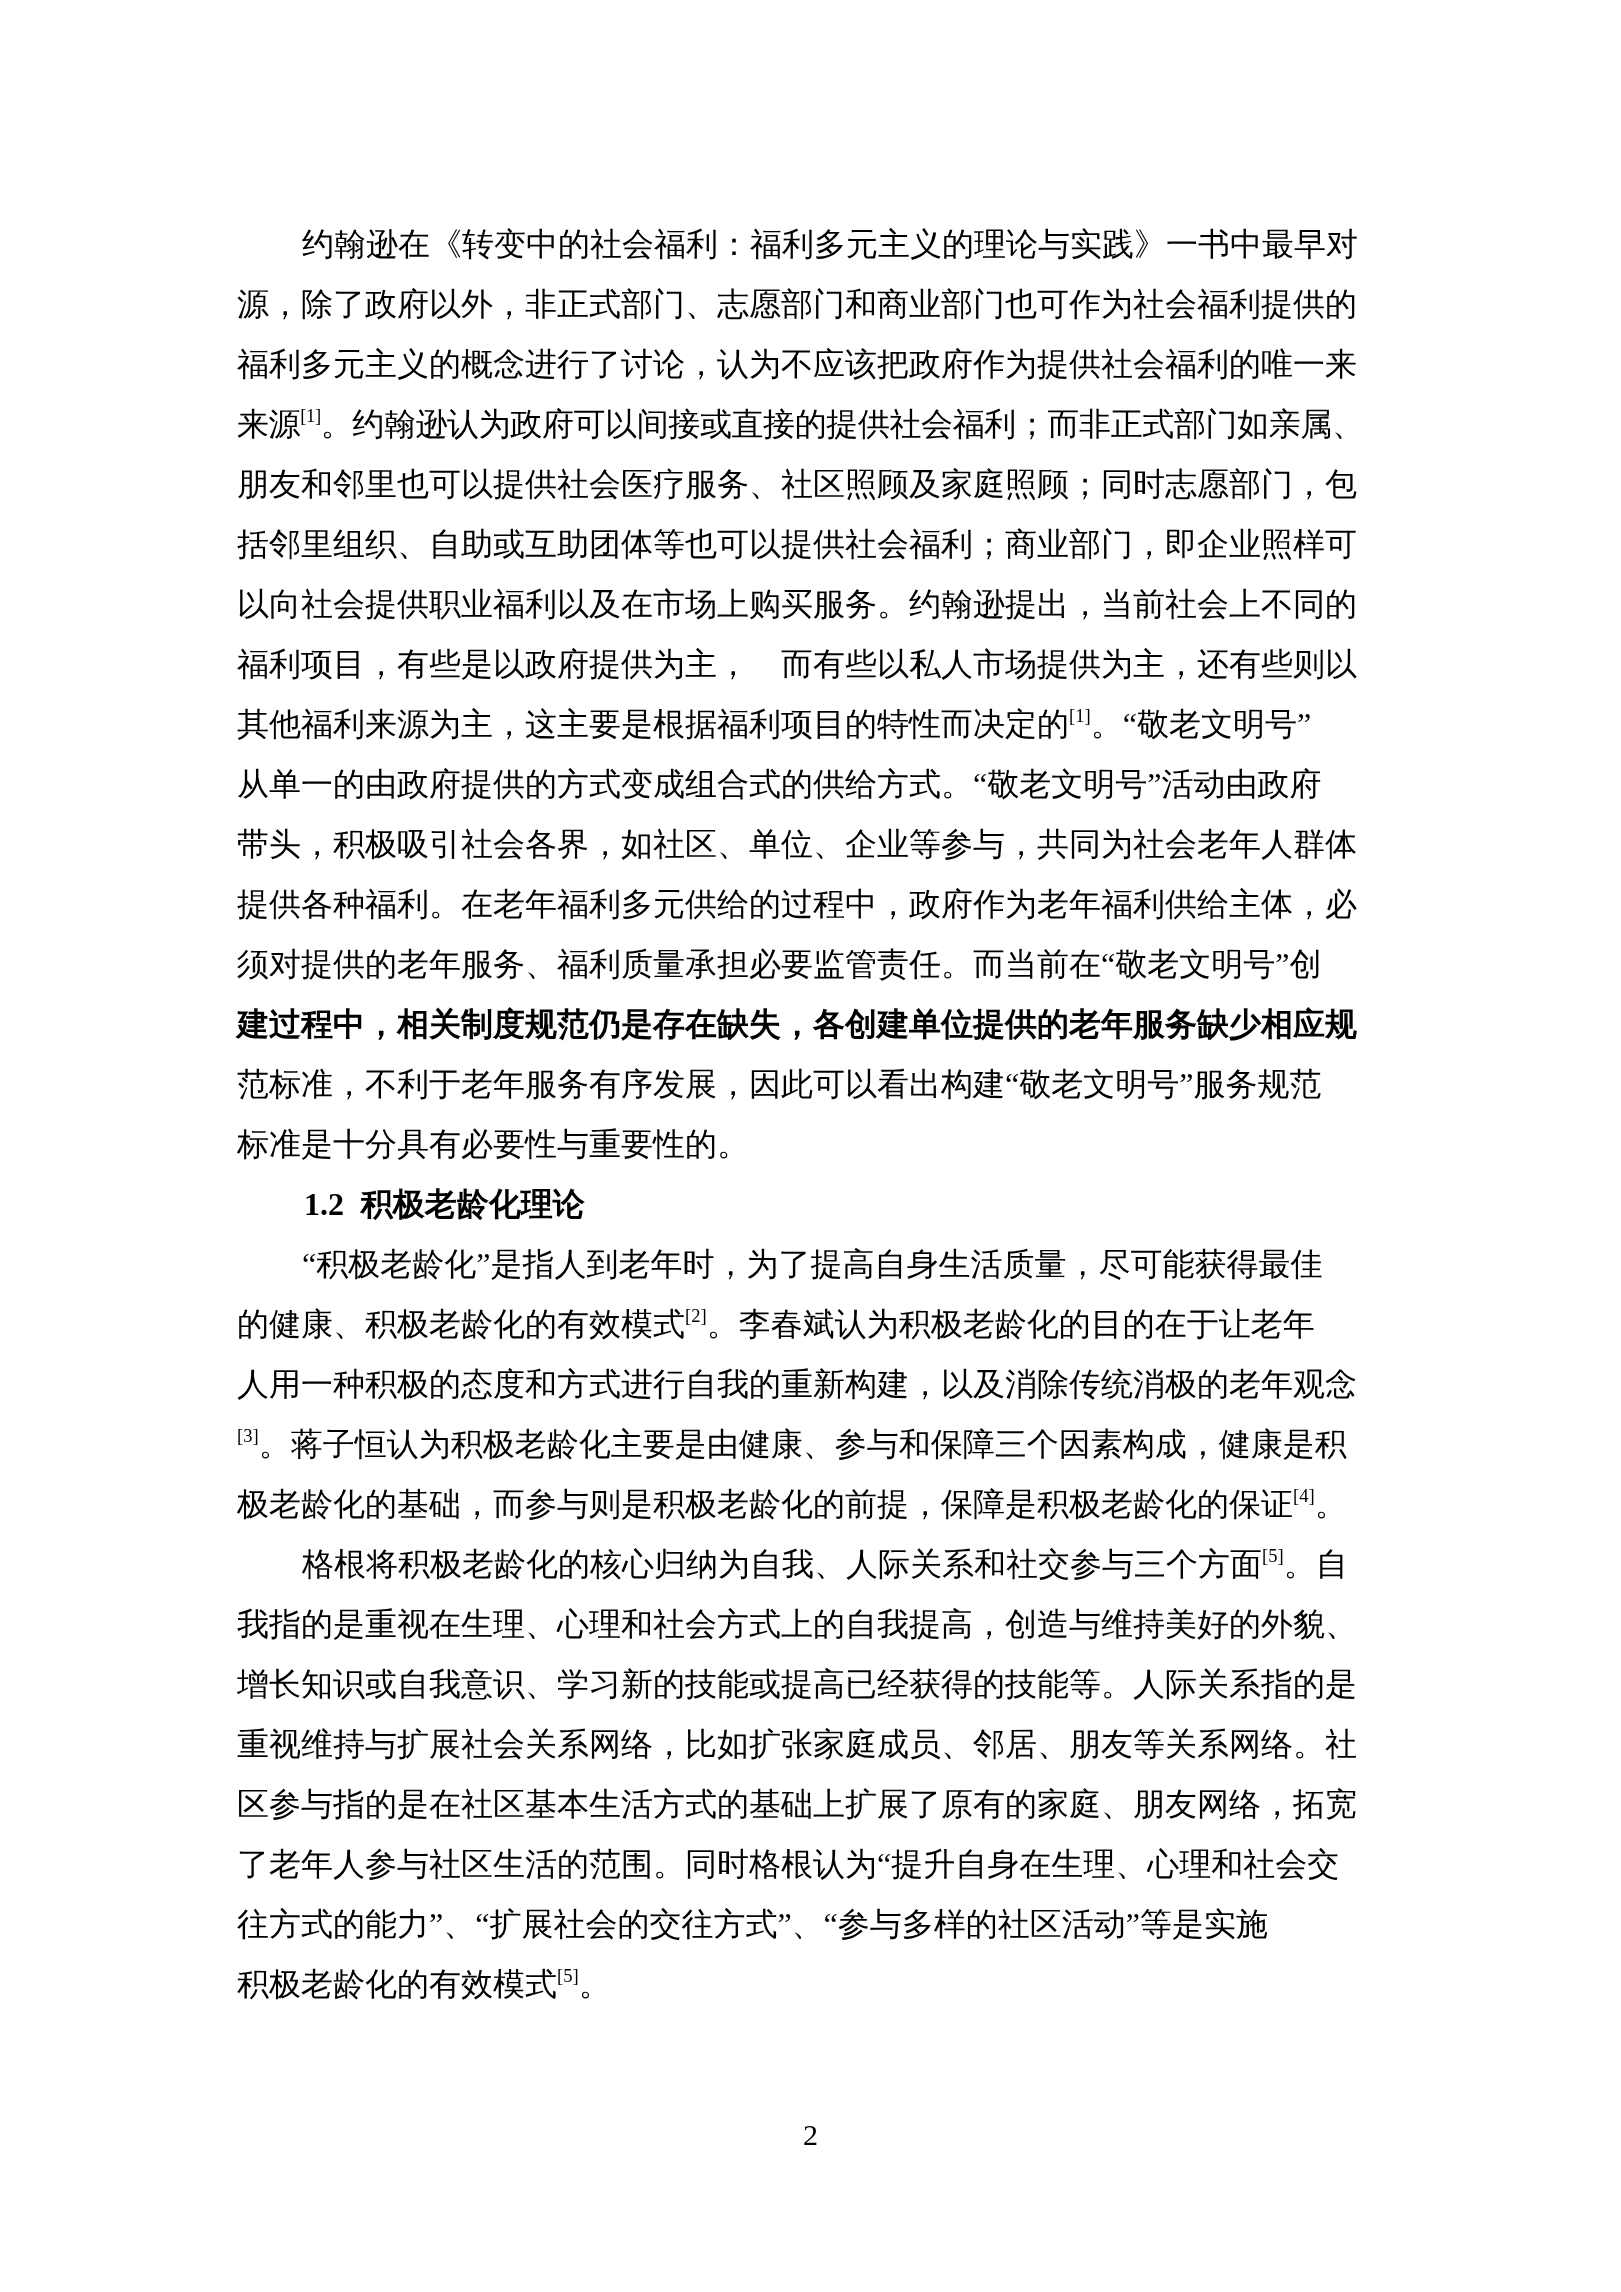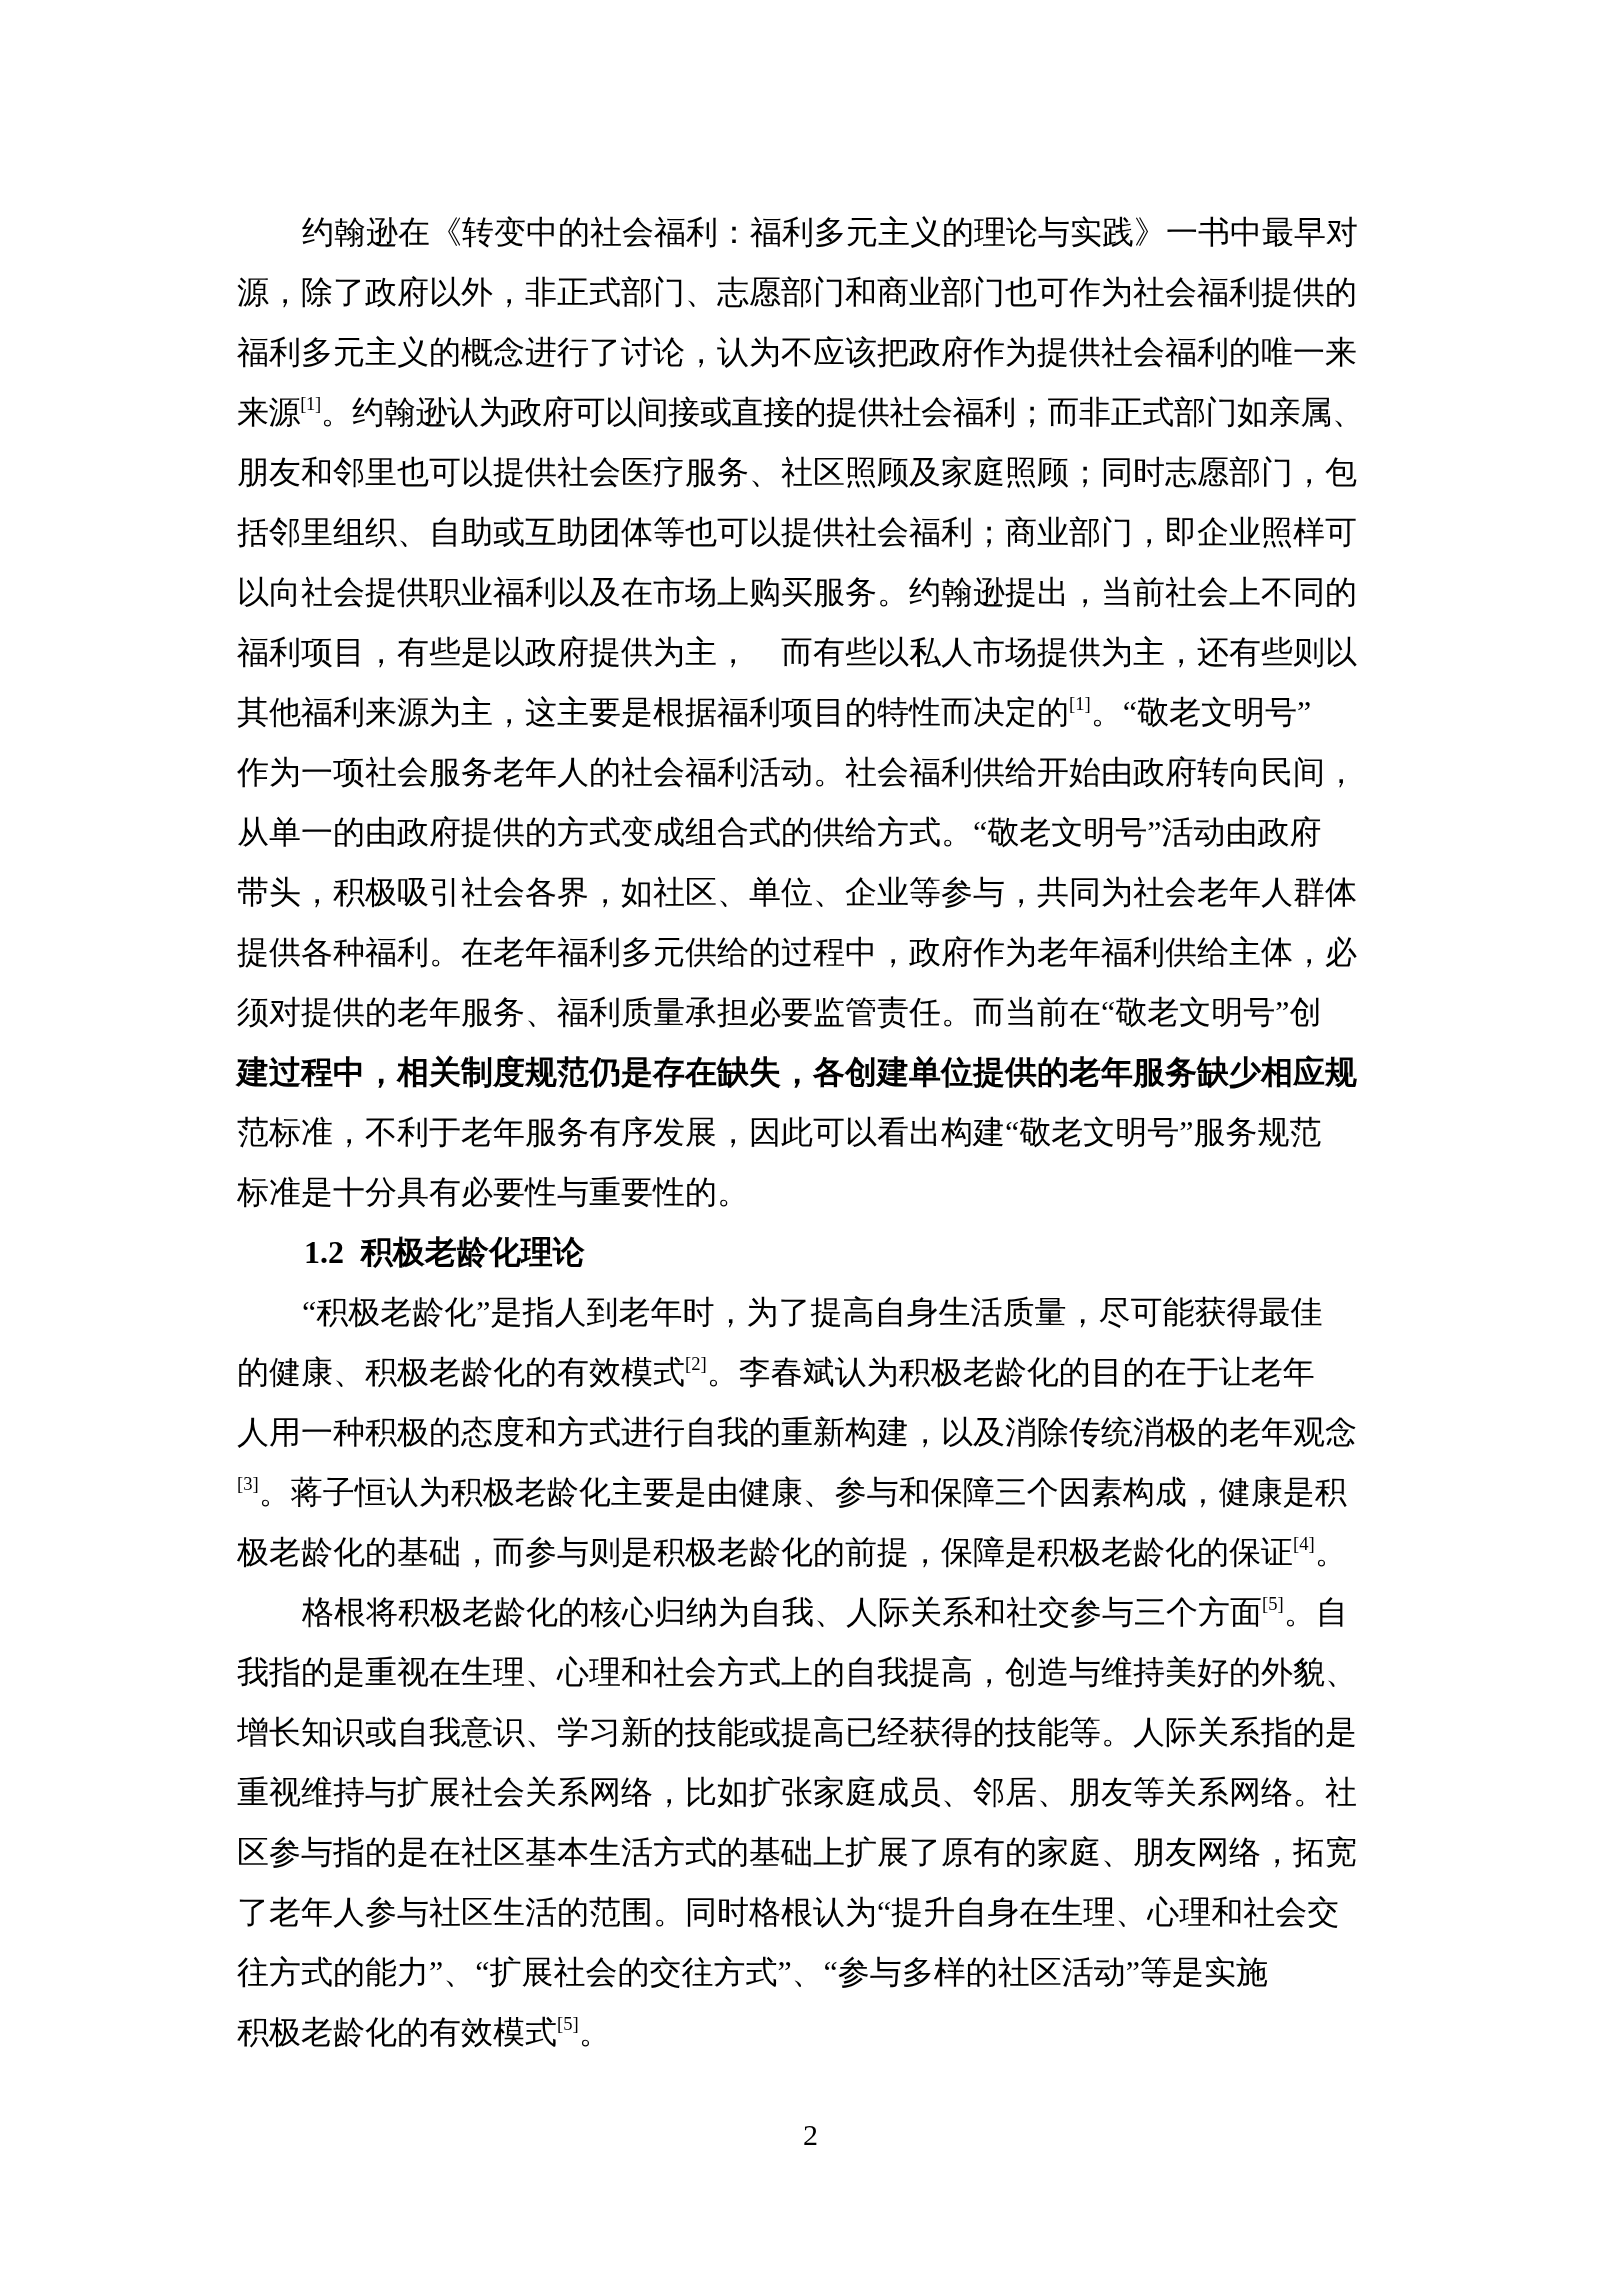--- a/index.html
+++ b/index.html
@@ -12,21 +12,21 @@
     width: 1621px;
     height: 2293px;
     background: #ffffff;
     color: #000000;
     font-family: "Liberation Serif", "DejaVu Serif", serif;
     overflow: hidden;
   }
   .text-block {
     position: absolute;
     left: 237px;
-    top: 202px;
+    top: 214px;
     width: 1138px;
   }
   .line {
     height: 60px;
     line-height: 60px;
     font-size: 32px;
     white-space: nowrap;
   }
   .line.first {
     text-indent: 65px;
@@ -64,21 +64,20 @@
   <div class="text-block">
       <div class="line first" style="letter-spacing: 0px;"><span>约翰逊在《转变中的社会福利：福利多元主义的理论与实践》一书中最早对</span></div>
       <div class="line" style="letter-spacing: 0px;"><span>源，除了政府以外，非正式部门、志愿部门和商业部门也可作为社会福利提供的</span></div>
       <div class="line" style="letter-spacing: 0px;"><span>福利多元主义的概念进行了讨论，认为不应该把政府作为提供社会福利的唯一来</span></div>
       <div class="line" style="letter-spacing: -0.4px;"><span>来源</span><span class="ref">[1]</span><span>。约翰逊认为政府可以间接或直接的提供社会福利；而非正式部门如亲属、</span></div>
       <div class="line" style="letter-spacing: 0px;"><span>朋友和邻里也可以提供社会医疗服务、社区照顾及家庭照顾；同时志愿部门，包</span></div>
       <div class="line" style="letter-spacing: 0px;"><span>括邻里组织、自助或互助团体等也可以提供社会福利；商业部门，即企业照样可</span></div>
       <div class="line" style="letter-spacing: 0px;"><span>以向社会提供职业福利以及在市场上购买服务。约翰逊提出，当前社会上不同的</span></div>
       <div class="line" style="letter-spacing: 0px;"><span>福利项目，有些是以政府提供为主，　而有些以私人市场提供为主，还有些则以</span></div>
       <div class="line" style="letter-spacing: 0px;"><span>其他福利来源为主，这主要是根据福利项目的特性而决定的</span><span class="ref">[1]</span><span>。“敬老文明号”</span></div>
-      <div class="line" style="letter-spacing: 0px;"><span>作为一项社会服务老年人的社会福利活动。社会福利供给开始由政府转向民间，</span></div>
       <div class="line" style="letter-spacing: 0px;"><span>从单一的由政府提供的方式变成组合式的供给方式。“敬老文明号”活动由政府</span></div>
       <div class="line" style="letter-spacing: 0px;"><span>带头，积极吸引社会各界，如社区、单位、企业等参与，共同为社会老年人群体</span></div>
       <div class="line" style="letter-spacing: 0px;"><span>提供各种福利。在老年福利多元供给的过程中，政府作为老年福利供给主体，必</span></div>
       <div class="line" style="letter-spacing: 0px;"><span>须对提供的老年服务、福利质量承担必要监管责任。而当前在“敬老文明号”创</span></div>
       <div class="line" style="letter-spacing: 0px; font-weight: bold;"><span>建过程中，相关制度规范仍是存在缺失，各创建单位提供的老年服务缺少相应规</span></div>
       <div class="line" style="letter-spacing: 0px;"><span>范标准，不利于老年服务有序发展，因此可以看出构建“敬老文明号”服务规范</span></div>
       <div class="line last"><span>标准是十分具有必要性与重要性的。</span></div>
       <div class="heading-line"><span class="heading-num">1.2</span><span>积极老龄化理论</span></div>
       <div class="line first" style="letter-spacing: 0px;"><span>“积极老龄化”是指人到老年时，为了提高自身生活质量，尽可能获得最佳</span></div>
       <div class="line" style="letter-spacing: 0px;"><span>的健康、积极老龄化的有效模式</span><span class="ref">[2]</span><span>。李春斌认为积极老龄化的目的在于让老年</span></div>

